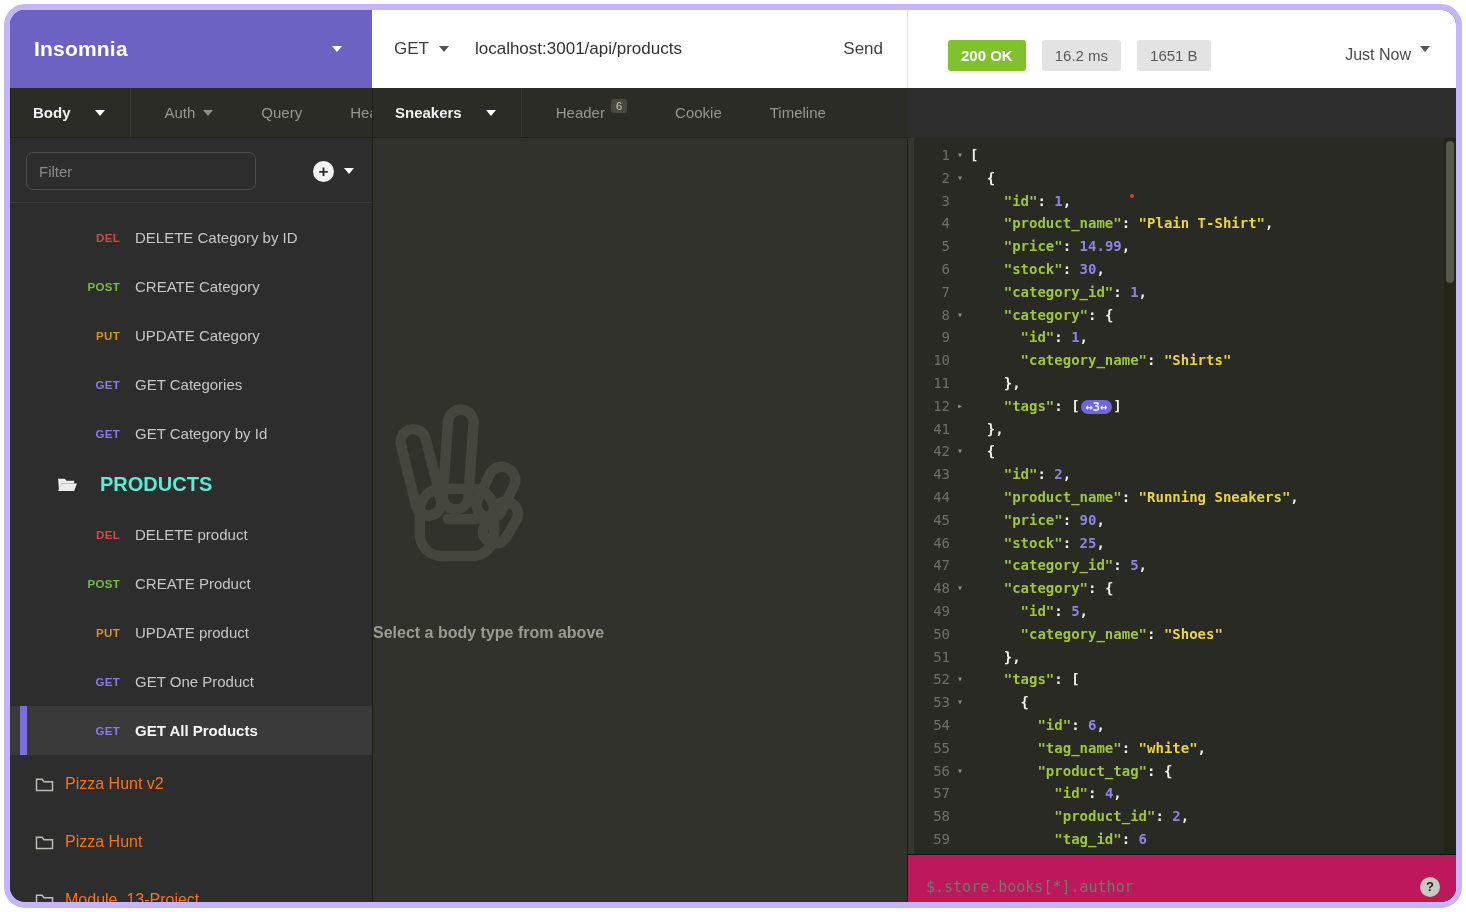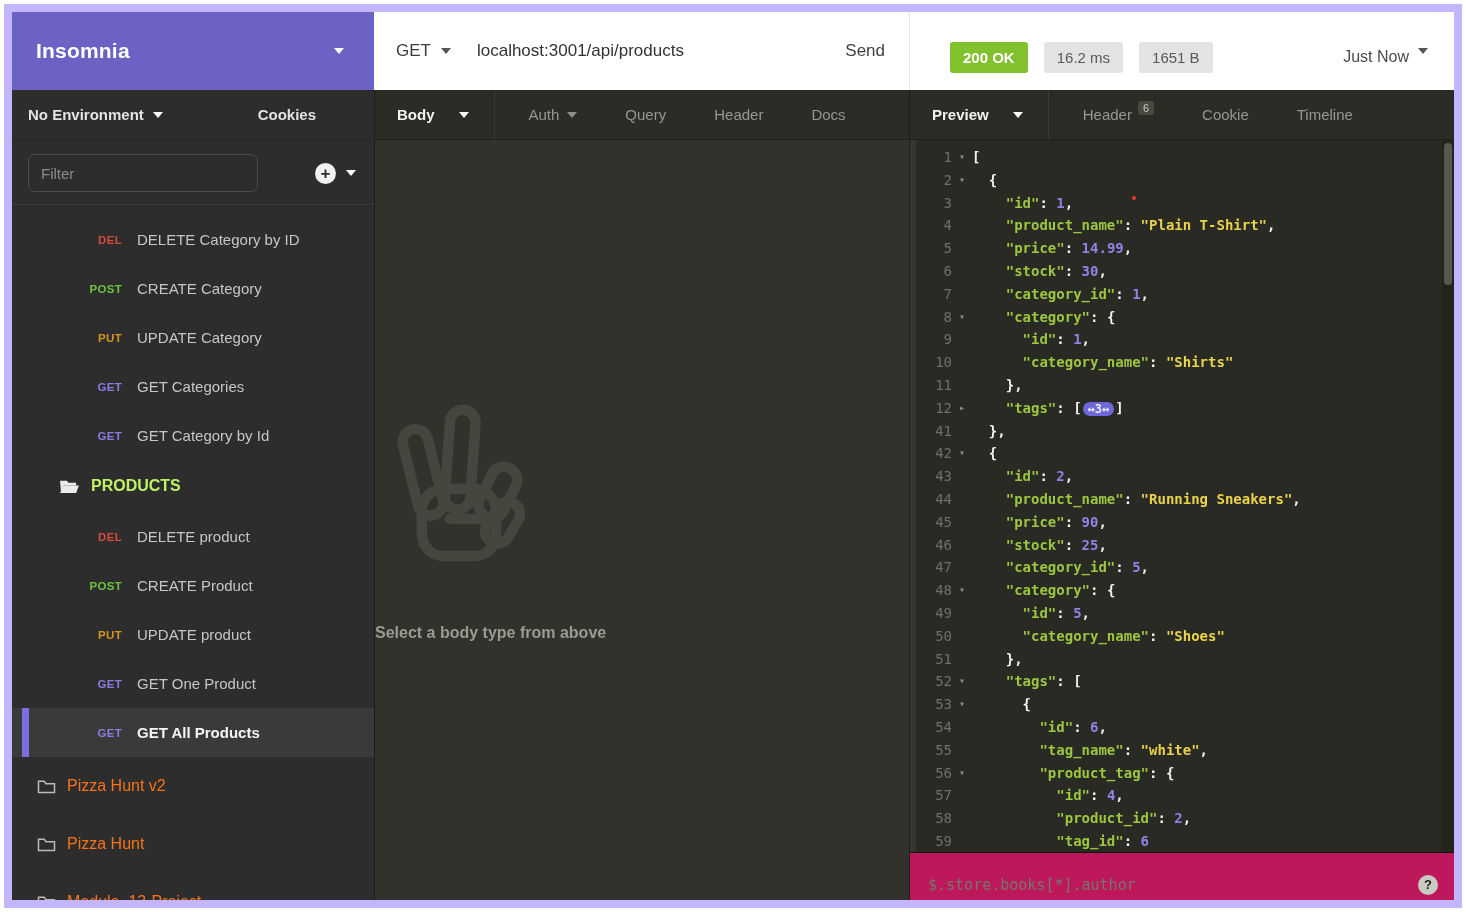--- a/index.html
+++ b/index.html
@@ -1,18 +1,18 @@
 <!DOCTYPE html>
 <html><head>
 <meta charset="utf-8">
 <style>
   * { margin:0; padding:0; box-sizing:border-box; }
   html,body { width:1466px; height:912px; background:#ffffff; font-family:"Liberation Sans", sans-serif; overflow:hidden; }
   .window {
-    position:absolute; inset:4px; border:8px solid #c4b5fd; border-radius:1px; overflow:hidden;
+    position:absolute; inset:4px; border:6px solid #c4b5fd; border-radius:21px; overflow:hidden;
     display:grid; grid-template-columns:362px 535px 1fr; grid-template-rows:78px 50px 1fr;
     background:#2d2d2d;
   }
   
   .app-header { grid-area:1/1/2/2; background:#6b62c3; display:flex; align-items:center; justify-content:space-between; padding:0 30px 0 24px; }
   .app-title { color:#ffffff; font-size:21px; font-weight:bold; letter-spacing:.2px; }
   .caret { width:0; height:0; border-left:5px solid transparent; border-right:5px solid transparent; border-top:6px solid #ffffff; display:inline-block; }
   .caret.dark { border-top-color:#555555; }
   .caret.gray { border-top-color:#8f8f88; }
   .url-bar { grid-area:1/2/2/3; background:#ffffff; display:flex; align-items:center; padding:0 24px 0 22px; }
@@ -40,21 +40,21 @@
   .filter-input::placeholder { color:#8b8b8b; }
   .filter-actions { margin-left:auto; display:flex; align-items:center; gap:10px; }
   .plus-circle { width:21px; height:21px; border-radius:50%; background:#f2f2f2; color:#2d2d2d; font-size:17px; font-weight:bold; display:flex; align-items:center; justify-content:center; line-height:1; cursor:pointer; }
   .side-list { flex:1; overflow:hidden; padding-top:10px; }
   .side-row { display:flex; align-items:center; height:49px; cursor:pointer; position:relative; color:#c6c6c6; font-size:15px; }
   .side-row .m-badge { flex:0 0 110px; text-align:right; font-size:11.5px; font-weight:bold; letter-spacing:.3px; }
   .side-row .r-label { margin-left:15px; }
   .side-row.selected { background:#3a3a3a; }
   .side-row.selected .r-label { color:#f5f5f5; font-weight:bold; }
   .sel-bar { position:absolute; left:10px; top:0; bottom:0; width:7px; background:#7b6fe0; }
-  .side-row.folder-open { height:52px; padding-left:47px; gap:11px; color:#bef264; font-weight:bold; font-size:16px; }
+  .side-row.folder-open { height:52px; padding-left:47px; gap:22px; color:#5eead4; font-weight:bold; font-size:20px; }
   .side-row.folder-root { height:58px; padding-left:25px; gap:11px; font-size:16px; color:#f97316; }
   .ficon { display:flex; align-items:center; }
   
   .body-panel { grid-area:3/2/4/3; background:#31322b; border-left:1px solid #1d1e19; display:flex; flex-direction:column; align-items:flex-start; justify-content:center; gap:40px; }
   .empty-msg { color:#9a9b91; font-size:16px; font-weight:bold; }
   
   .resp-panel { grid-area:3/3/4/4; background:#292a24; border-left:1px solid #1d1e19; display:flex; flex-direction:column; overflow:hidden; }
   .code-scroll { flex:1; position:relative; overflow:hidden; padding-top:6px; border-left:6px solid #353630; font-family:"DejaVu Sans Mono", monospace; }
   .code-line { display:flex; height:22.8px; line-height:22.8px; font-size:14px; }
   .ln { flex:0 0 36px; text-align:right; color:#6f7068; }
@@ -92,27 +92,20 @@
   <div class="resp-meta">
     <span class="chip status">200 OK</span>
     <span class="chip plain">16.2 ms</span>
     <span class="chip plain">1651 B</span>
     <span class="history">
       <span>Just Now</span>
       <span class="caret dark"></span>
     </span>
   </div>
 
-  <div class="env-row">
-    <span class="env-btn">
-      <span>No Environment</span>
-      <span class="caret"></span>
-    </span>
-    <span class="cookies-btn">Cookies</span>
-  </div>
 
   <div class="tabstrip" id="req-tabs">
       <div class="tab active first">
         <span>Body</span>
         <span class="caret"></span>
       </div>
       <div class="tab">
         <span>Auth</span>
         <span class="caret gray"></span>
       </div>
@@ -121,21 +114,21 @@
       </div>
       <div class="tab">
         <span>Header</span>
       </div>
       <div class="tab">
         <span>Docs</span>
       </div>
     </div>
   <div class="tabstrip" id="res-tabs">
       <div class="tab active first">
-        <span>Preview</span>
+        <span>Sneakers</span>
         <span class="caret"></span>
       </div>
       <div class="tab">
         <span>Header</span>
         <span class="badge">6</span>
       </div>
       <div class="tab">
         <span>Cookie</span>
       </div>
       <div class="tab">

